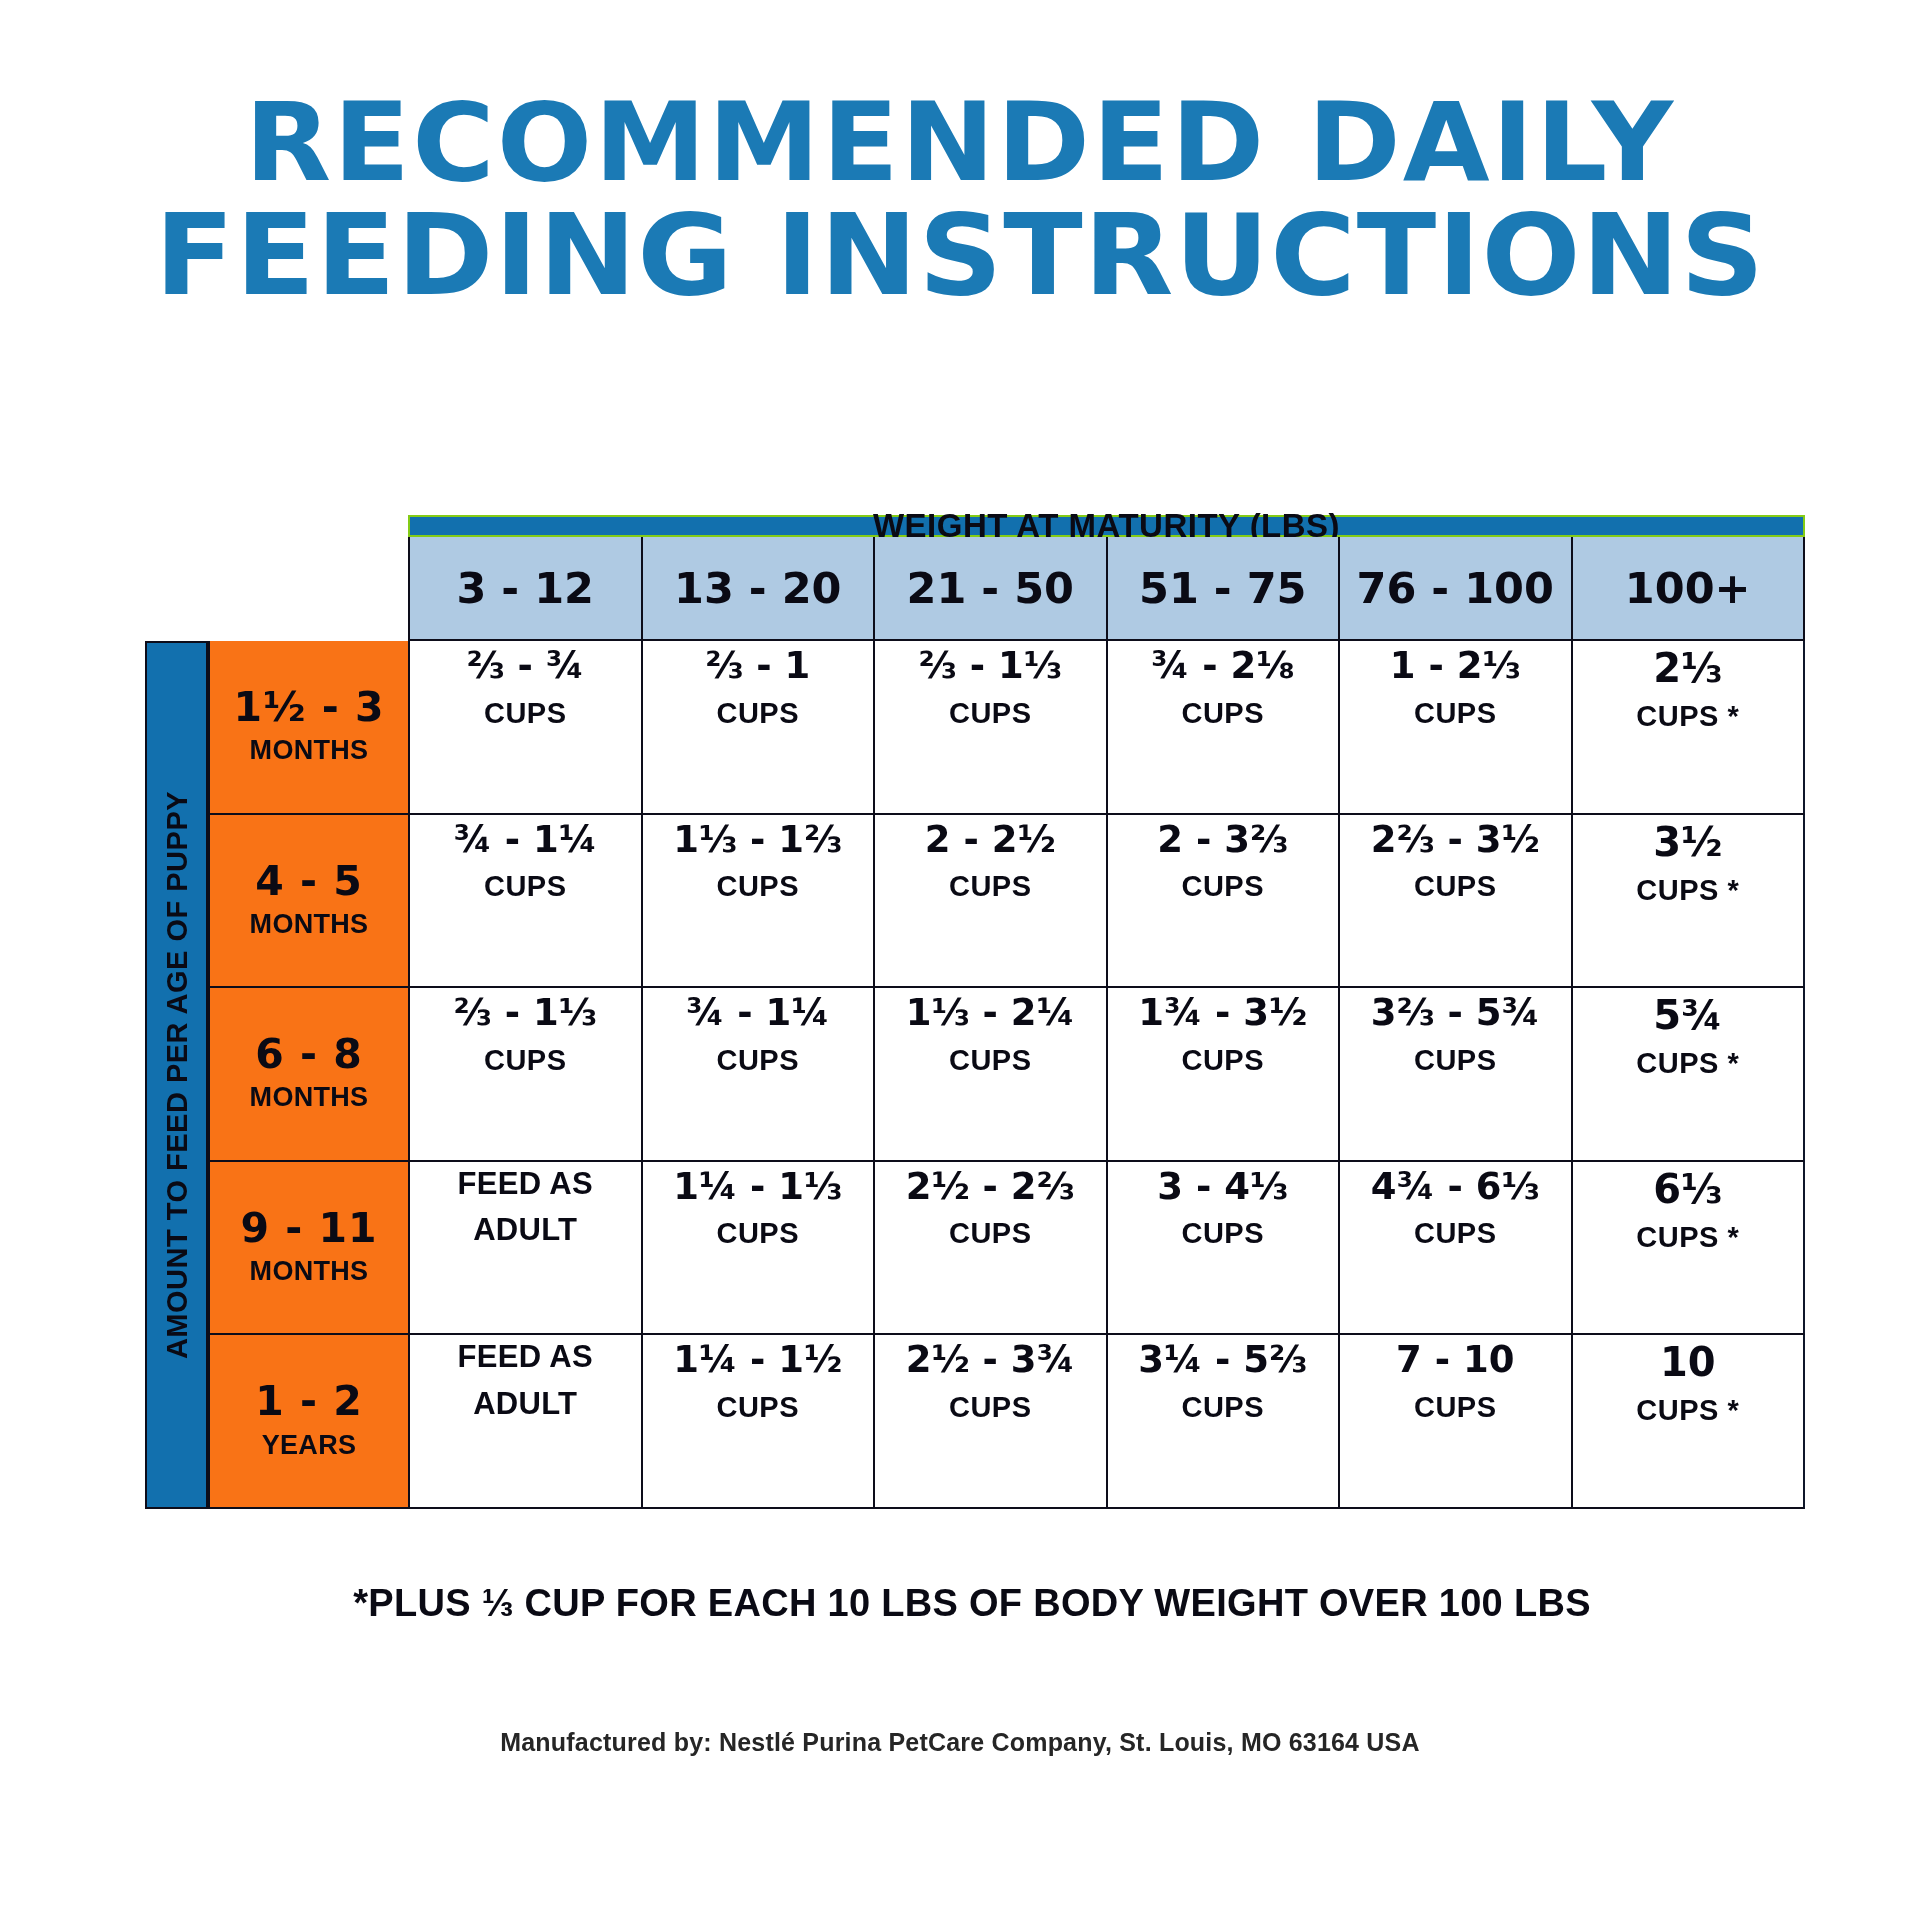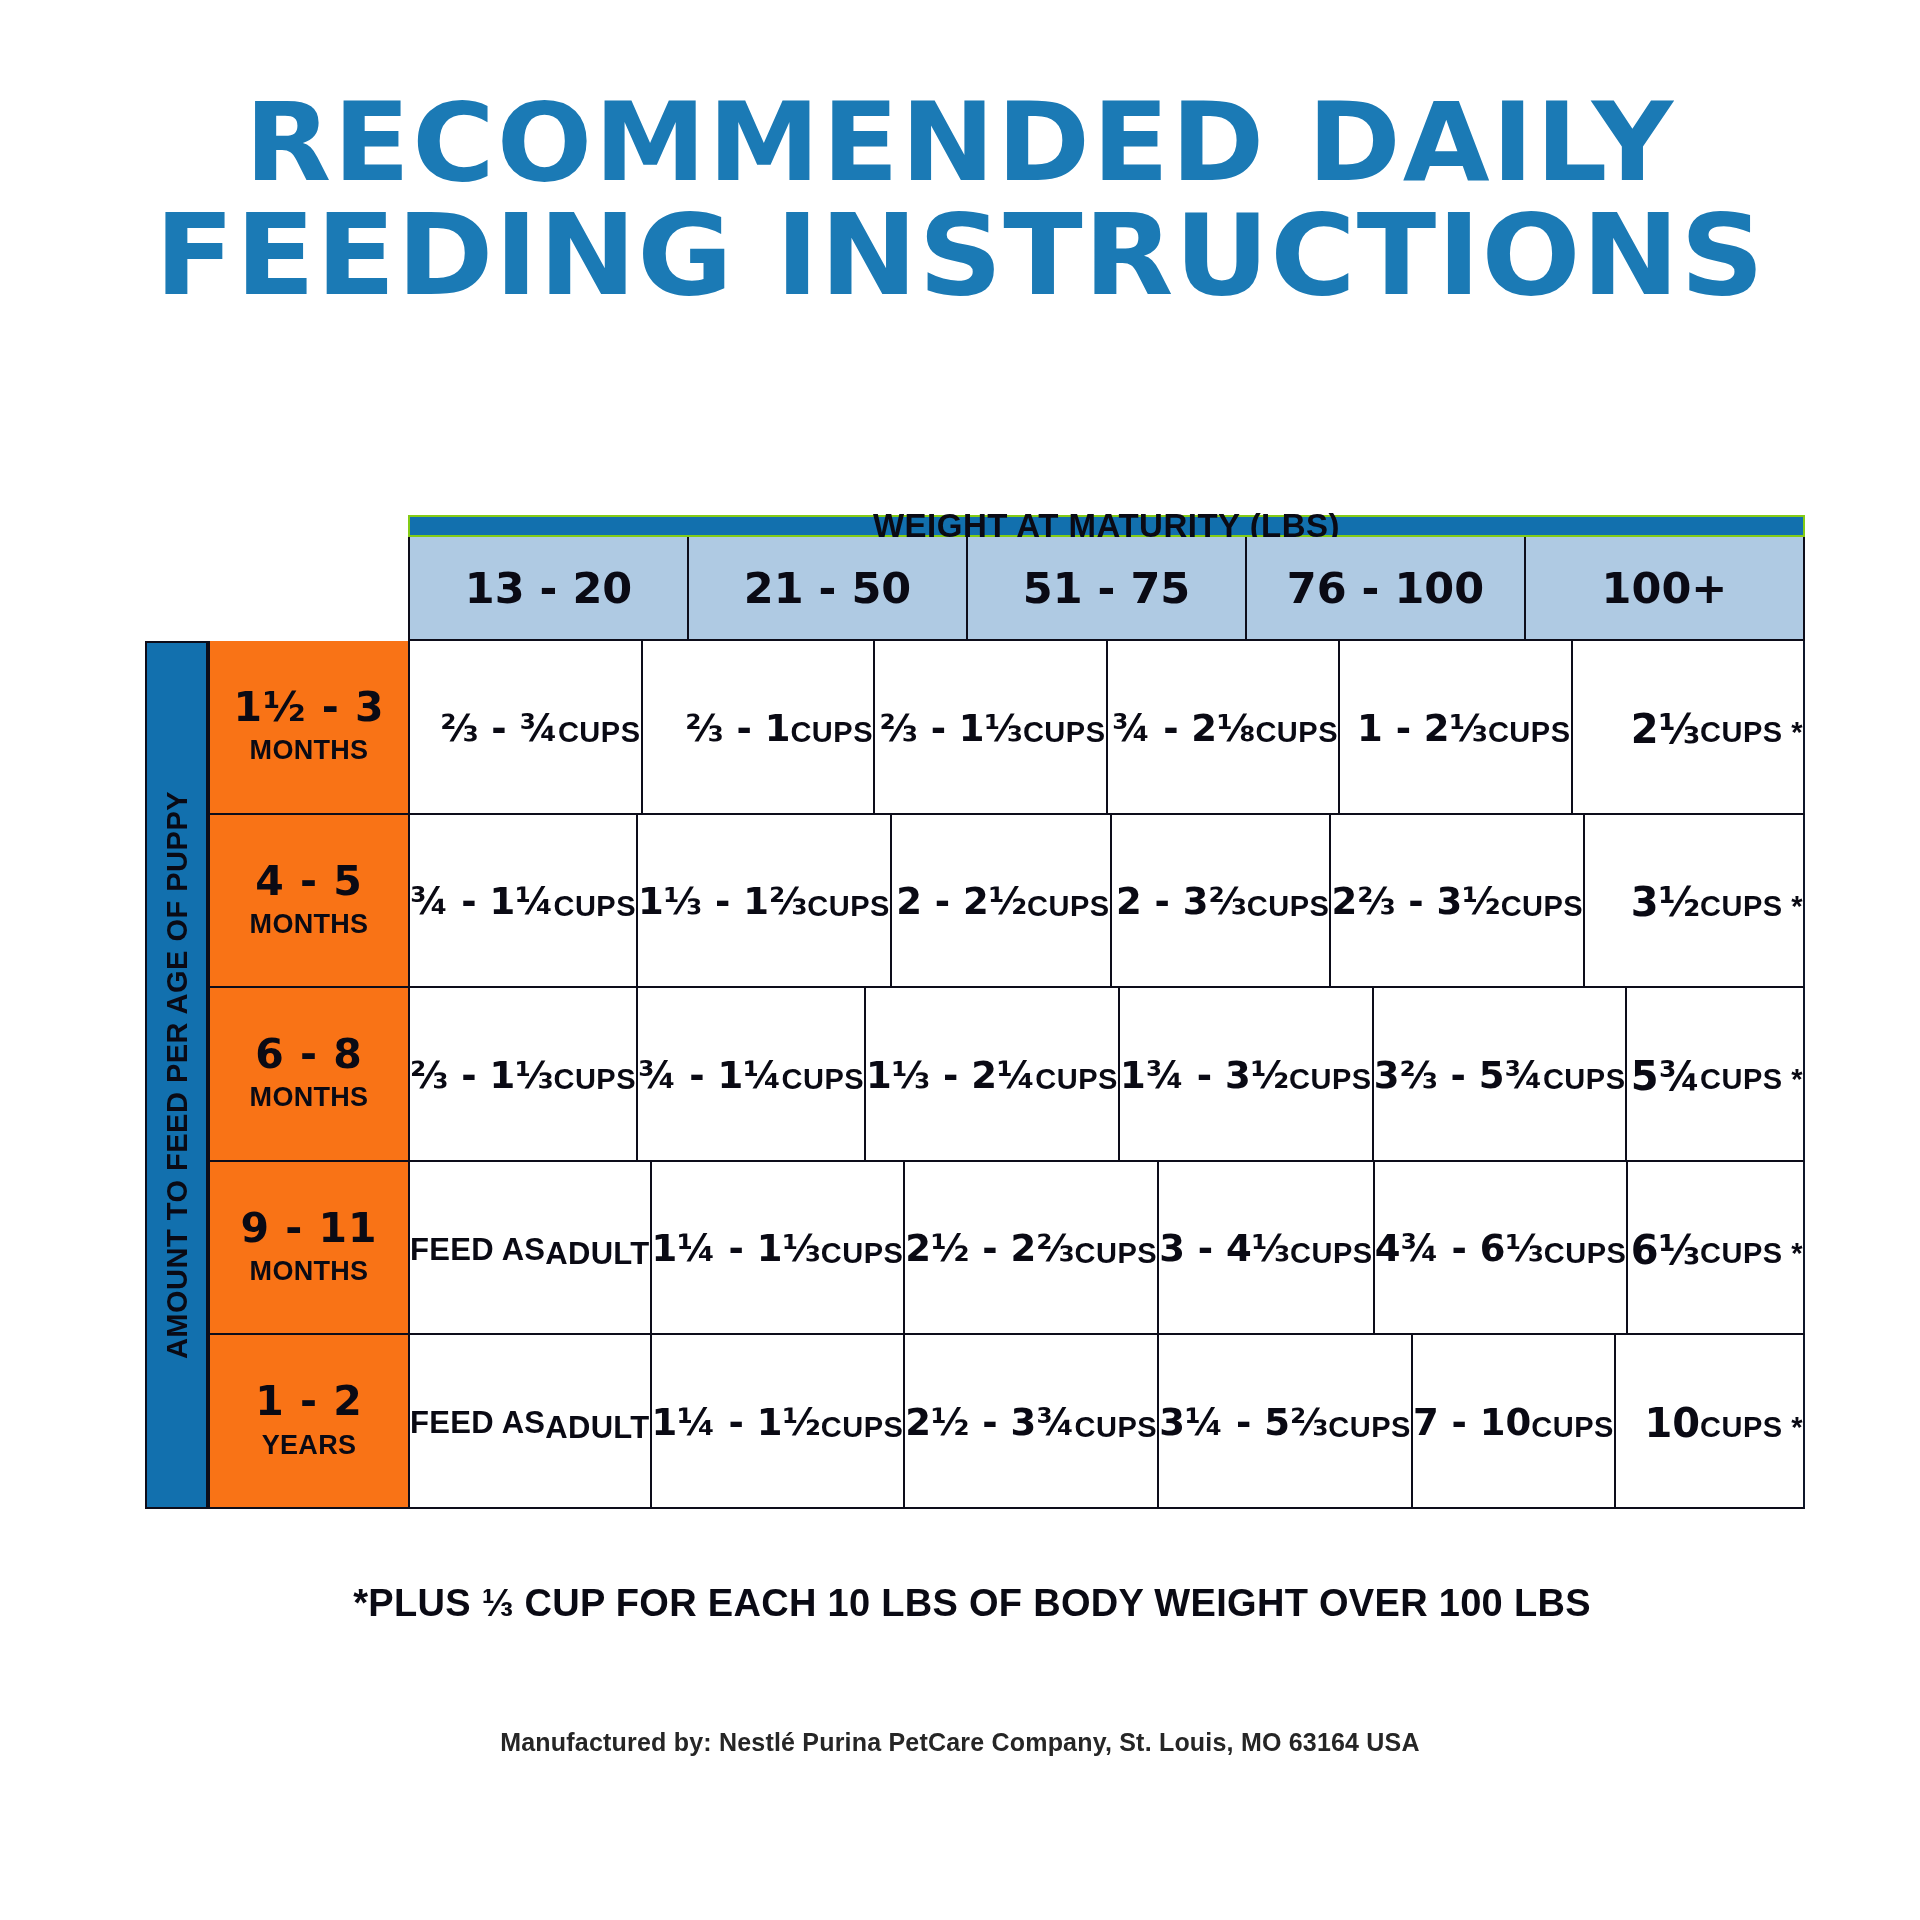--- a/index.html
+++ b/index.html
@@ -179,23 +179,23 @@
   }
 
   .dcell {
     flex: 1 1 0;
     background: #ffffff;
     border: 2px solid #0d0d1a;
     border-top: none;
     border-right: none;
     box-sizing: border-box;
     display: flex;
-    flex-direction: row;
+    flex-direction: column;
     align-items: center;
-    justify-content: flex-end;
+    justify-content: flex-start;
     color: #0a0a14;
     padding-top: 4px;
   }
   .dcell:last-child { border-right: 2px solid #0f172a; }
 
   .dcell .amt {
     font-family: "DejaVu Sans", sans-serif;
     font-weight: bold;
     font-size: 37px;
     line-height: 1.15;
@@ -276,20 +276,21 @@
 
     <div class="grid">
 
       <div class="hdr-top">
         <div class="spacer"></div>
         <div class="bar">WEIGHT AT MATURITY (LBS)</div>
       </div>
 
       <div class="hdr-cols">
         <div class="spacer"></div>
+        <div class="hcell">3 - 12</div>
         <div class="hcell">13 - 20</div>
         <div class="hcell">21 - 50</div>
         <div class="hcell">51 - 75</div>
         <div class="hcell">76 - 100</div>
         <div class="hcell">100+</div>
       </div>
 
       <div class="drow">
         <div class="lbl-cell">
           <div class="lbl-main">1½ - 3</div>

